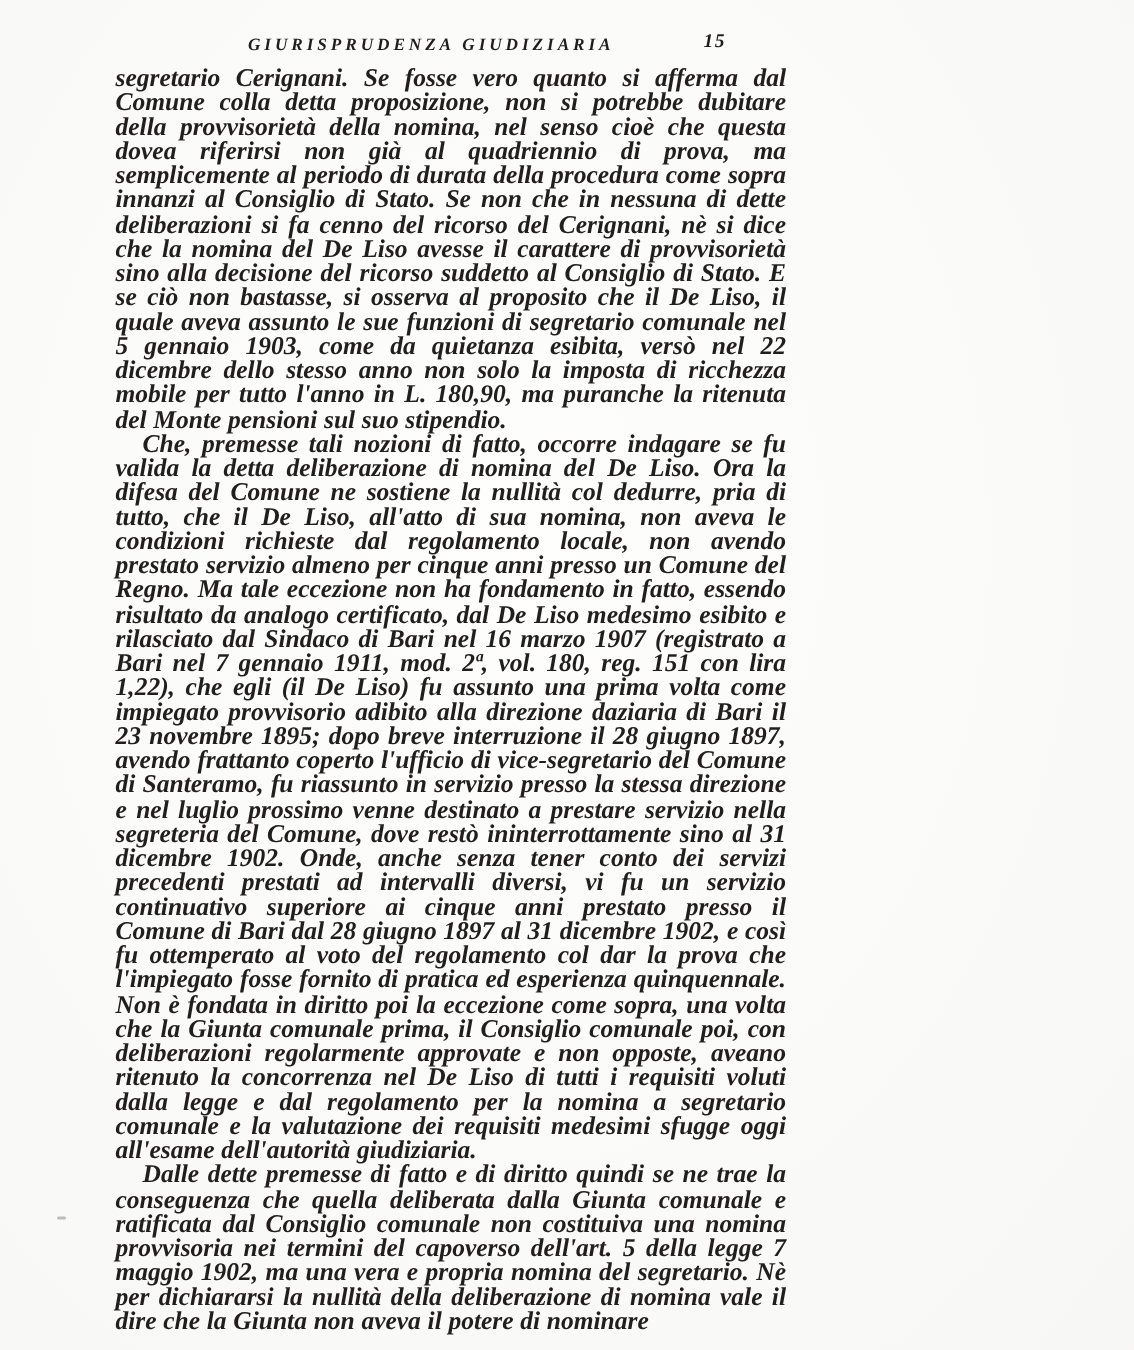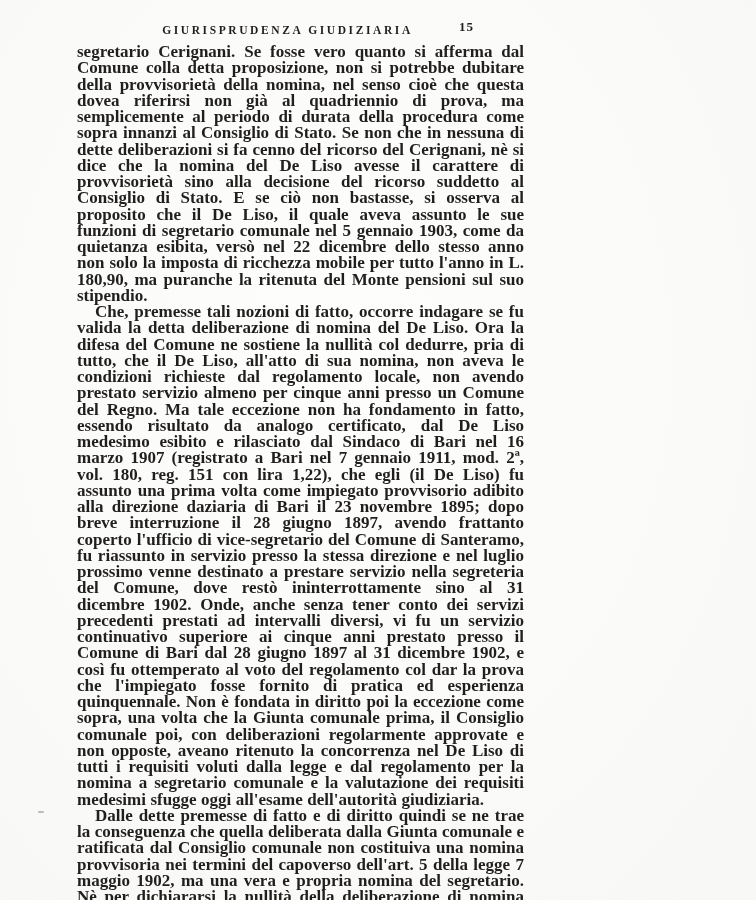--- a/index.html
+++ b/index.html
@@ -12,20 +12,21 @@
     background:var(--paper);
     font-family:"Liberation Serif","DejaVu Serif",serif;
     overflow:hidden;
   }
   .scan-page{
     position:relative;
     width:756px;
     height:900px;
     background:var(--paper);
     background-image:radial-gradient(ellipse at 45% 40%, rgba(255,255,255,0.6) 0%, rgba(210,208,200,0.10) 95%);
+    font-style:italic;
   }
   .text-column{
     position:absolute;
     left:77px;
     top:20px;
     width:447px;
   }
   .running-head{
     position:relative;
     height:22px;
@@ -35,21 +36,21 @@
   .running-head .title{
     display:inline-block;
     font-size:11.5px;
     font-weight:700;
     letter-spacing:2.6px;
     transform:translateX(-13px);
     white-space:nowrap;
   }
   .running-head .page-num{
     position:absolute;
-    right:50px;
+    right:40px;
     top:-1px;
     font-size:13px;
     font-weight:700;
     letter-spacing:1px;
     margin-left:44px;
   }
   .body-text{
     margin-top:2px;
     color:var(--ink);
     font-size:17px;

